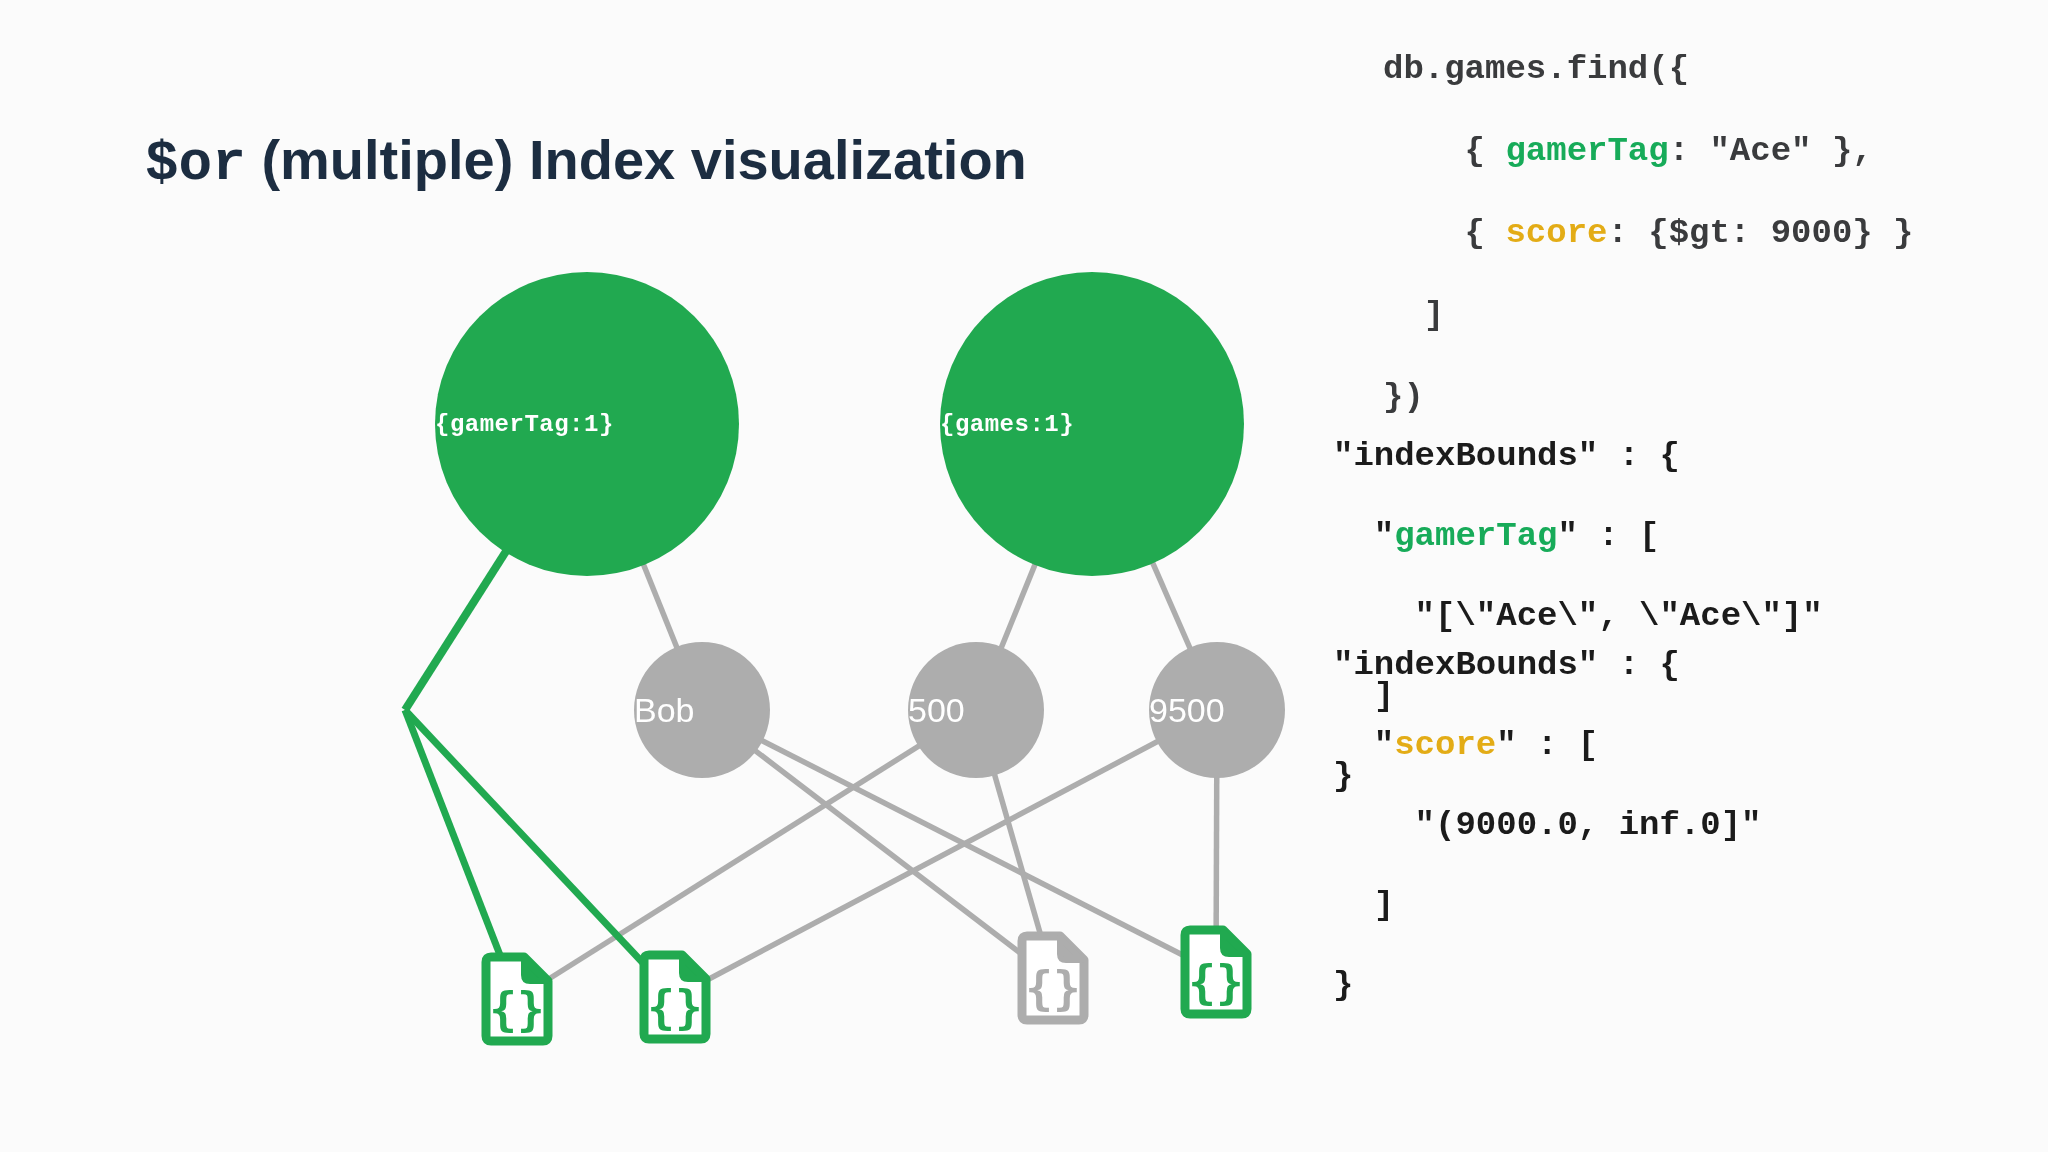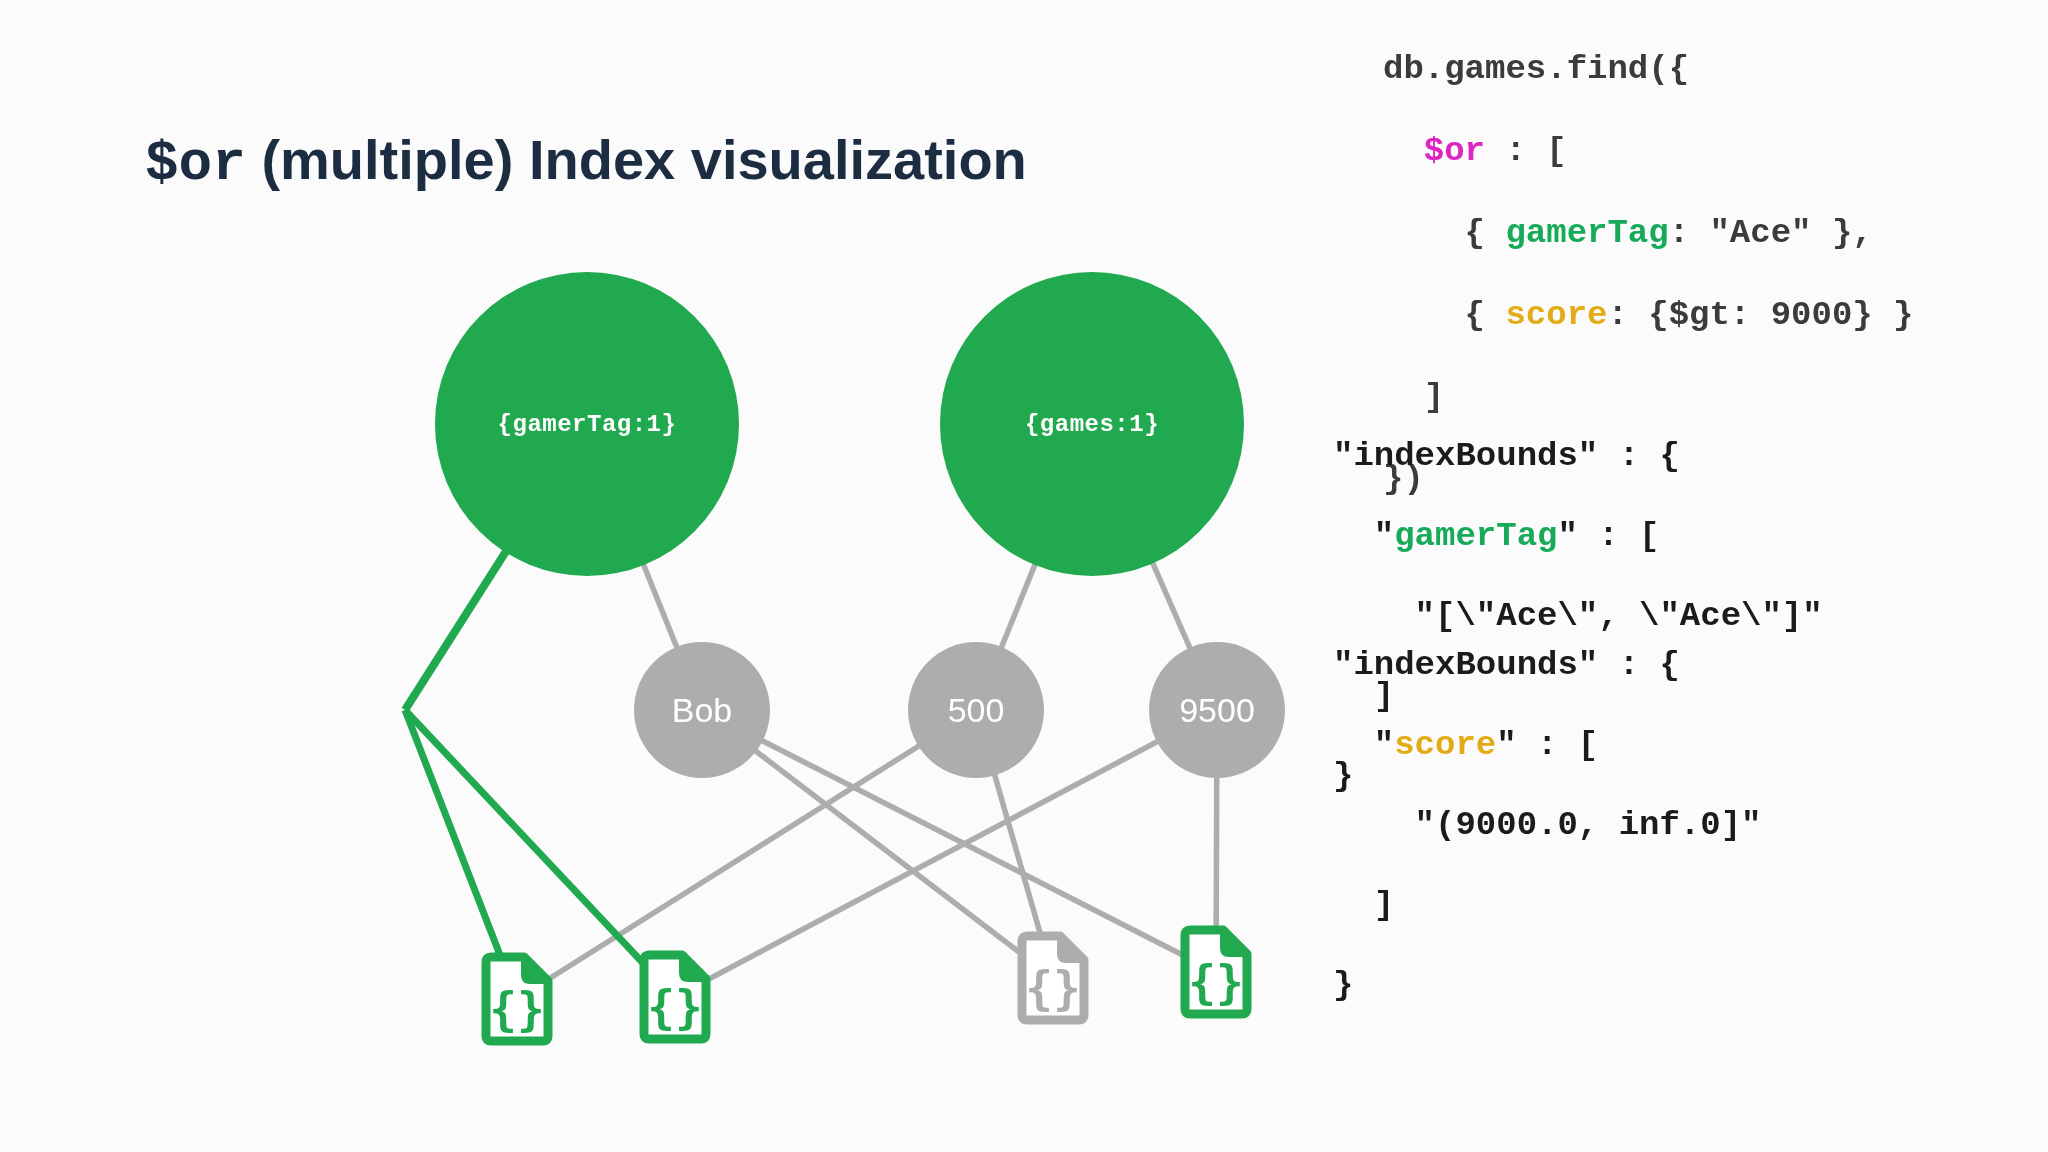--- a/index.html
+++ b/index.html
@@ -8,21 +8,21 @@
     width: 2048px; height: 1152px;
     background: var(--bg, #fbfbfb);
     overflow: hidden;
     font-family: "Liberation Sans", "DejaVu Sans", sans-serif;
   }
   #edge-layer { position: absolute; left: 0; top: 0; }
   #node-layer { position: absolute; left: 0; top: 0; width: 100%; height: 100%; }
 
   .node {
     position: absolute; border-radius: 50%;
-    display: flex; align-items: center; justify-content: center;
+    display: flex; align-items: center; justify-content: flex-start;
   }
   .node.green { background: var(--green, #21A950); }
   .node.gray  { background: var(--gray, #ADADAD); }
   .node-label { color: var(--node-label, #ffffff); }
   .node.index .node-label {
     font-family: "Liberation Mono", "DejaVu Sans Mono", monospace;
     font-weight: 700; font-size: 24px; letter-spacing: 0.5px;
   }
   .node.key .node-label {
     font-family: "Liberation Sans", "DejaVu Sans", sans-serif;
@@ -115,21 +115,20 @@
       <div class="doc green" style="left: 1179px; top: 924px;"><svg viewBox="0 0 74 96" width="74" height="96">
           <path d="M11 6 H44 L68 30 V85 Q68 90 63 90 H11 Q6 90 6 85 V11 Q6 6 11 6 Z" fill="#ffffff" stroke="currentColor" stroke-width="9" stroke-linejoin="round"></path>
           <path d="M44 8 L66 30 H50 Q44 30 44 24 Z" fill="currentColor" stroke="currentColor" stroke-width="6" stroke-linejoin="round"></path>
           <text x="37" y="74" text-anchor="middle" class="doc-brace">{}</text>
         </svg></div>
     </div>
 
   <h1 id="title"><span class="mono">$or</span><span> (multiple) Index visualization</span></h1>
 
   <pre class="code" id="find-code"><div class="ln"><span>db.games.find({</span></div>
-<div class="ln"><span>  </span><span class="c-magenta">$or</span><span> : [</span></div>
 <div class="ln"><span>    { </span><span class="c-green">gamerTag</span><span>: "Ace" },</span></div>
 <div class="ln"><span>    { </span><span class="c-gold">score</span><span>: {$gt: 9000} }</span></div>
 <div class="ln"><span>  ]</span></div>
 <div class="ln"><span>})</span></div>
 </pre>
 
   <pre class="code bounds" id="bounds-1"><div class="ln"><span>"indexBounds" : {</span></div>
 <div class="ln"><span>  "</span><span class="c-green">gamerTag</span><span>" : [</span></div>
 <div class="ln"><span>    "[\"Ace\", \"Ace\"]″</span></div>
 <div class="ln"><span>  ]</span></div>

